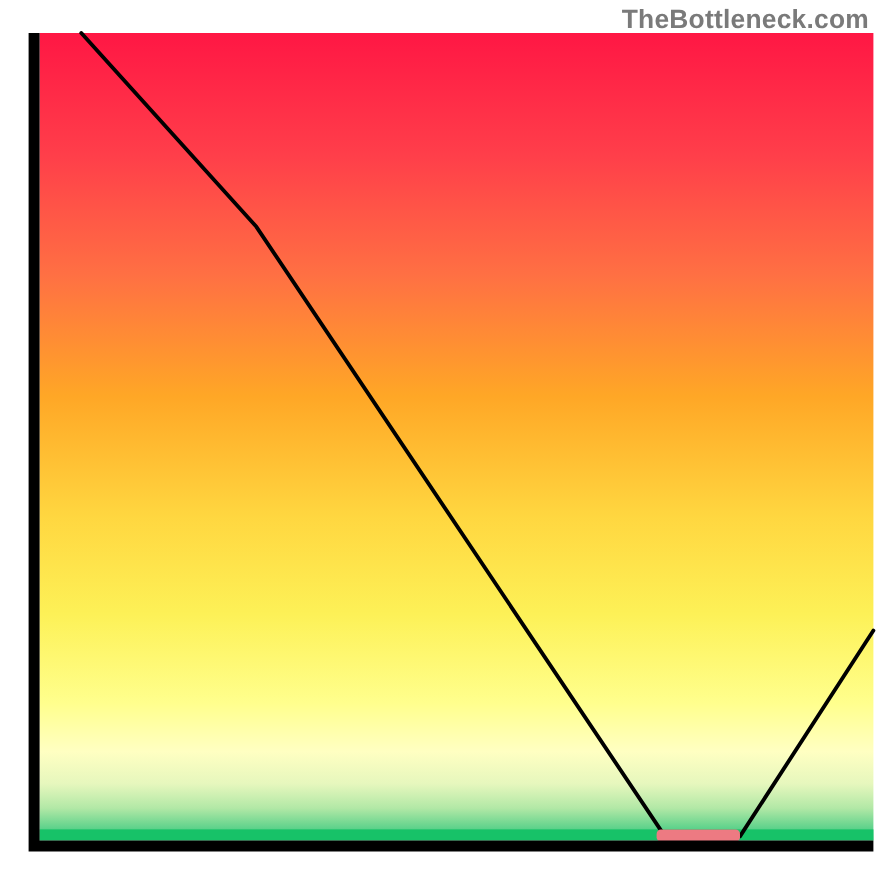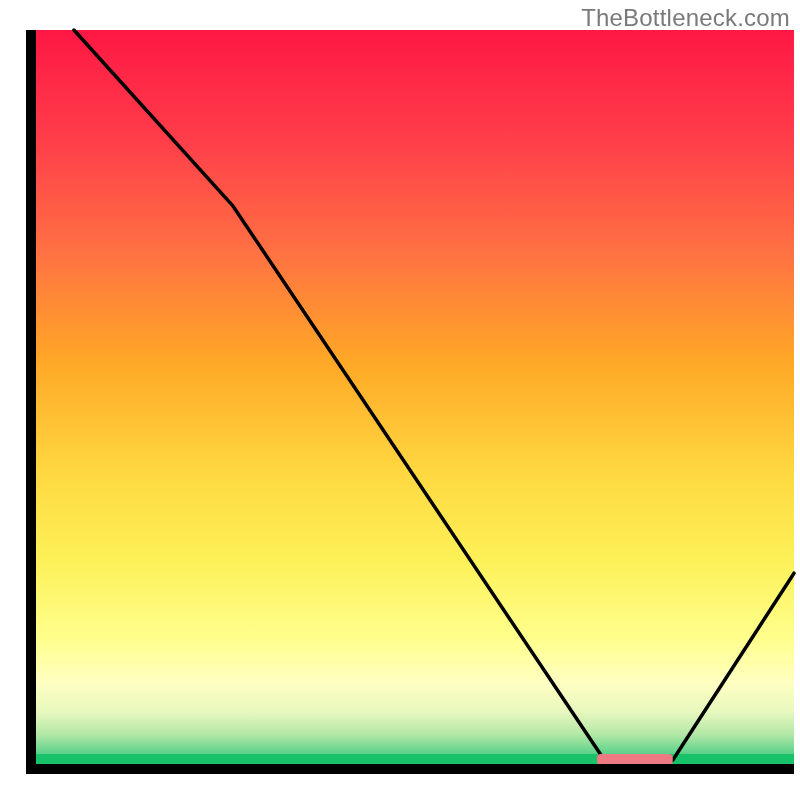--- a/index.html
+++ b/index.html
@@ -15,21 +15,21 @@
     position: relative;
     width: 800px;
     height: 800px;
   }
   .watermark {
     position: absolute;
     top: 4px;
     right: 10px;
     color: #7a7a7a;
     font-size: 24px;
-    font-weight: 400;
+    font-weight: 700;
     letter-spacing: 0.2px;
     pointer-events: none;
     user-select: none;
   }
   svg {
     display: block;
   }
 </style>
 </head>
 <body>

